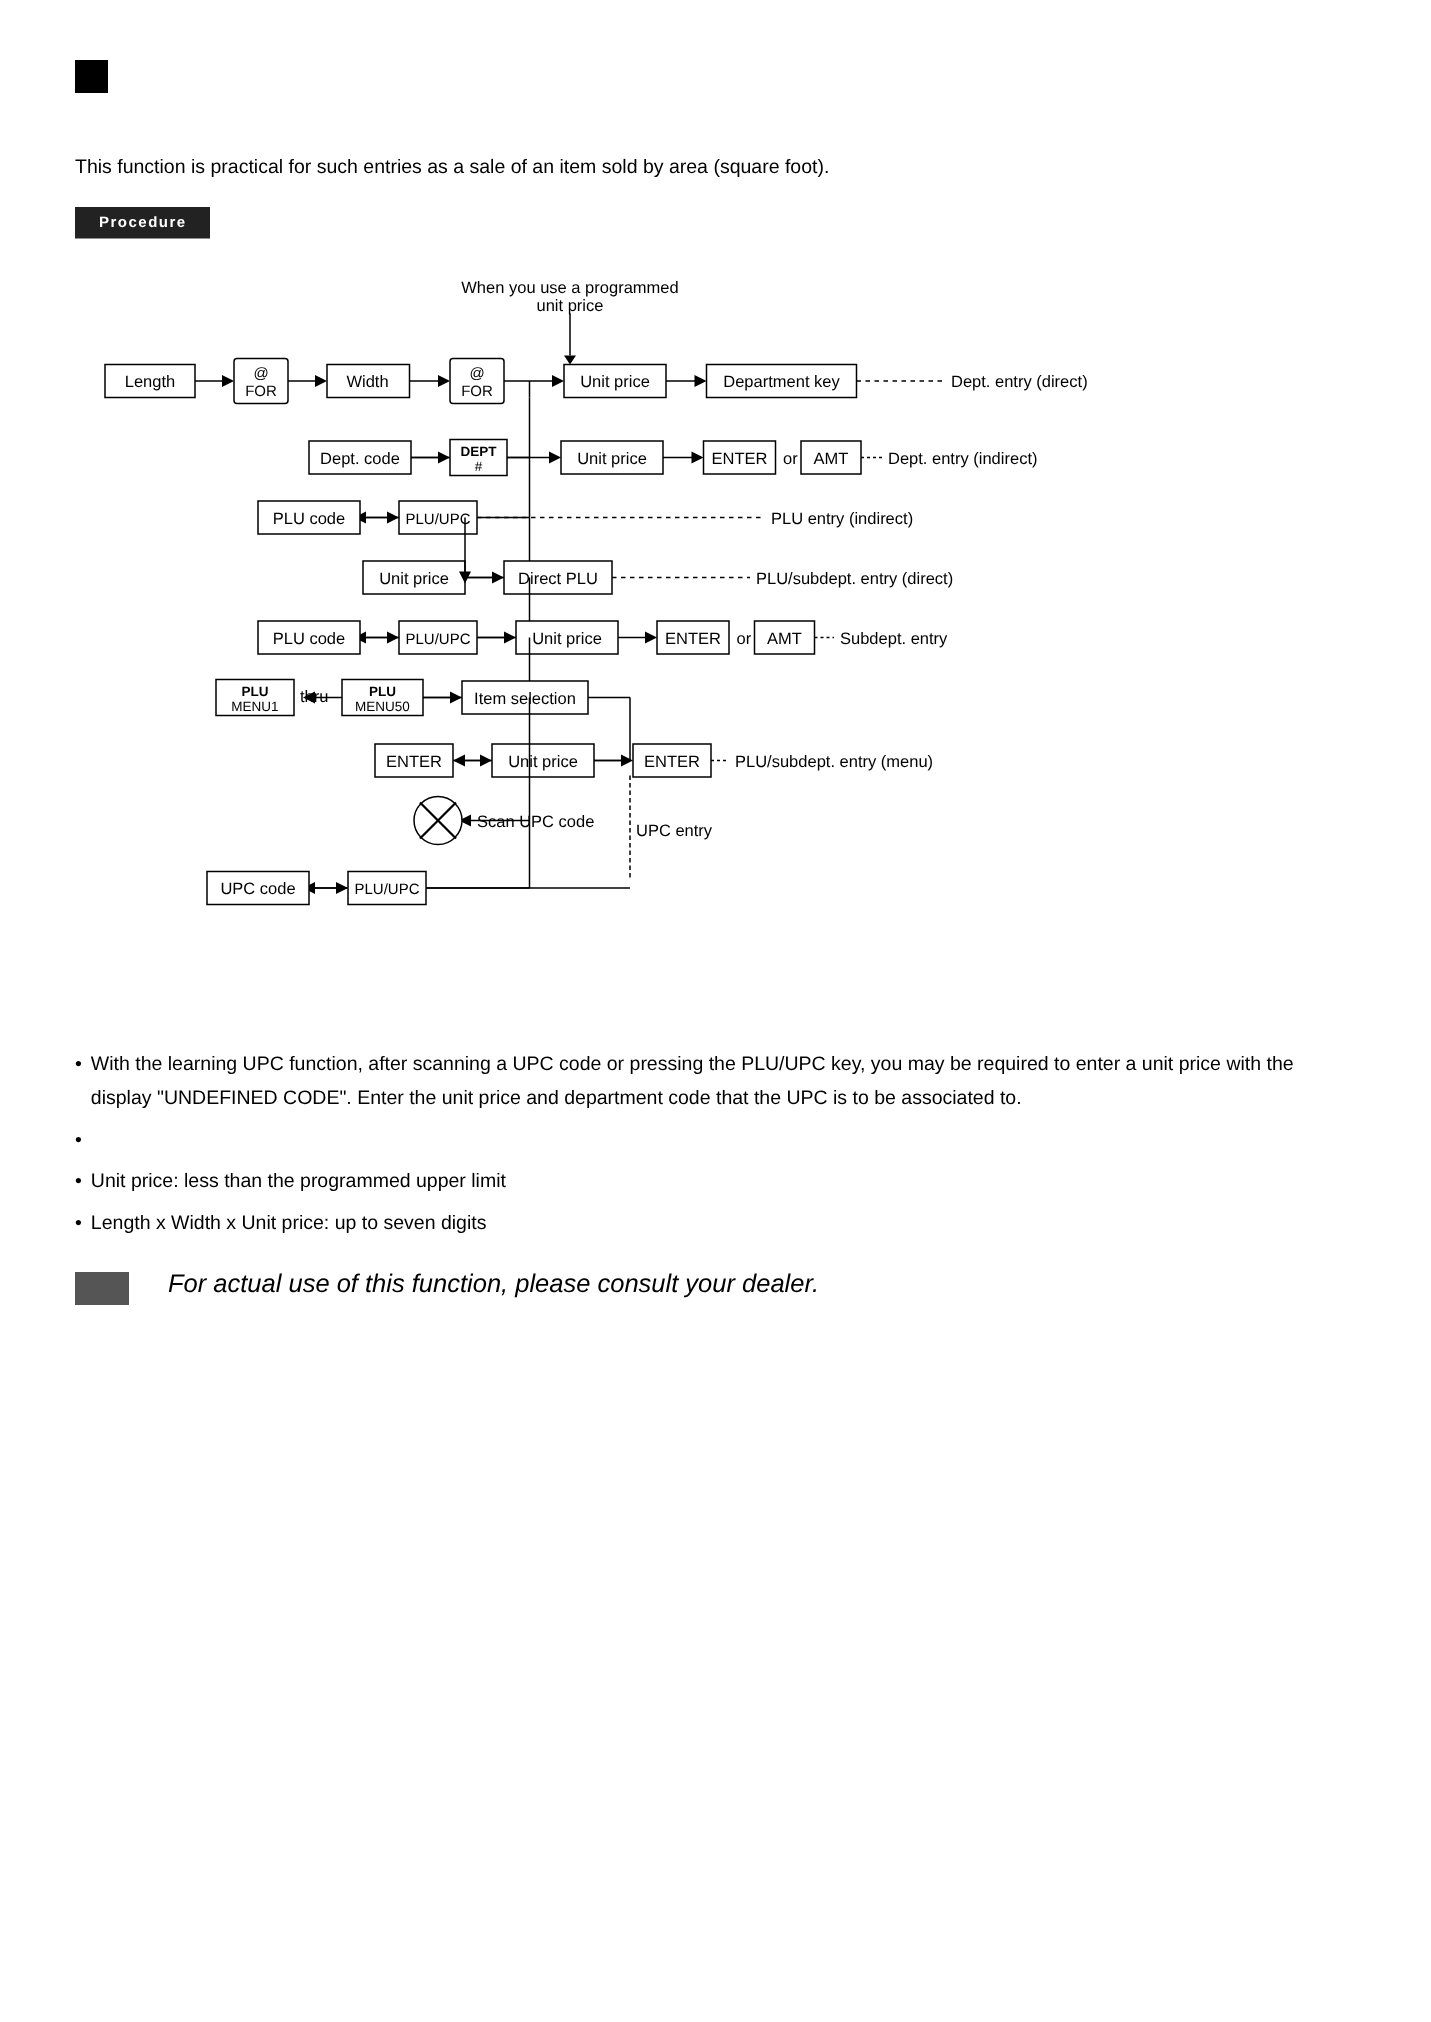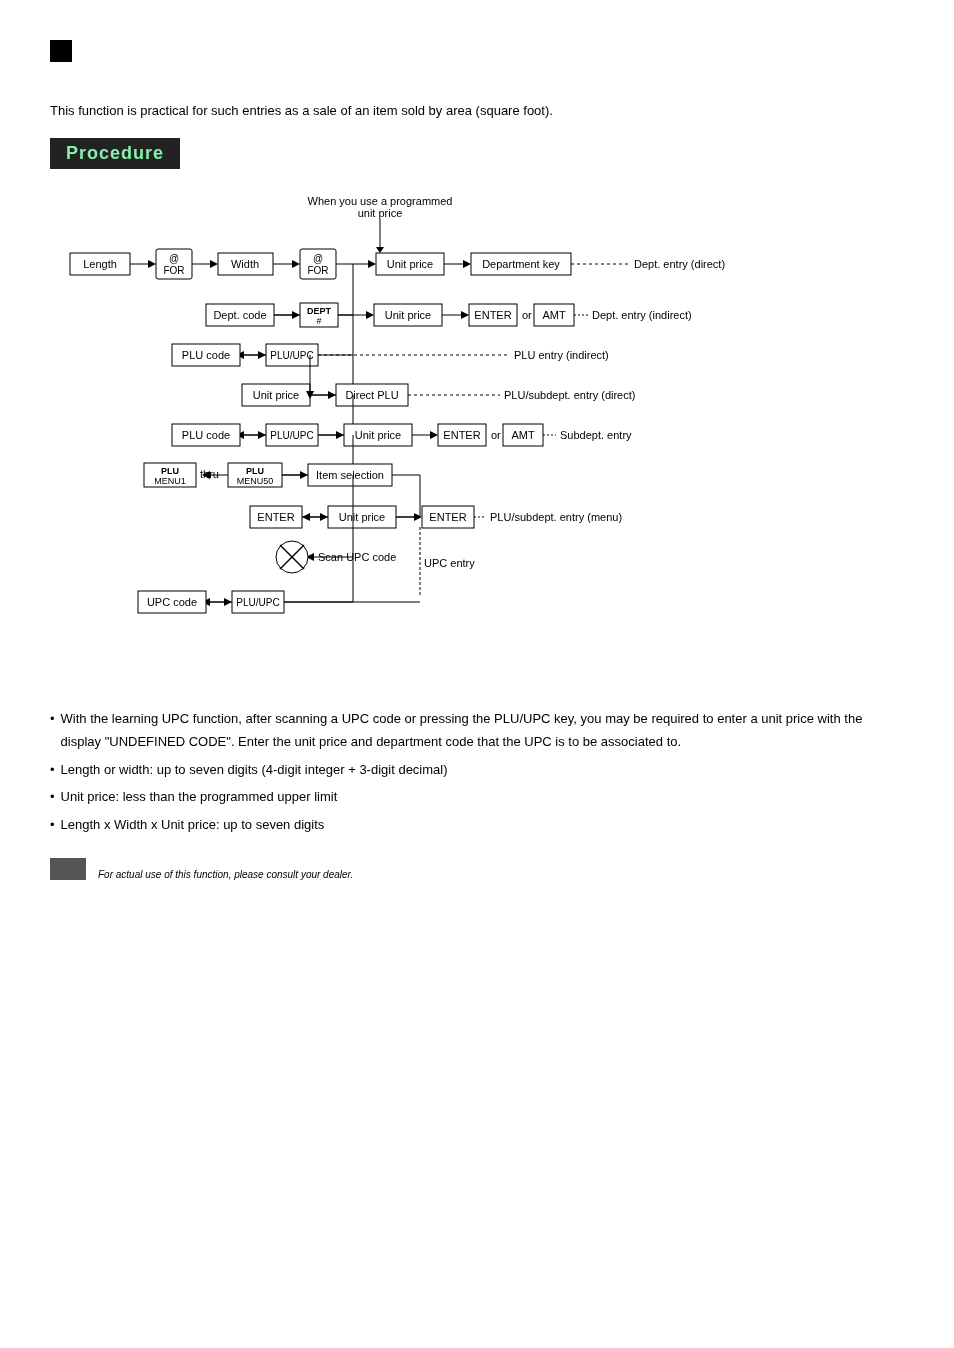--- a/index.html
+++ b/index.html
@@ -20,23 +20,23 @@
       margin-bottom: 10px;
     }
     .intro-text {
       font-size: 13px;
       margin-bottom: 20px;
       margin-top: 28px;
     }
     .procedure-badge {
       display: inline-block;
       background: #222;
-      color: #86efac;
+      color: #ffffff;
       font-weight: bold;
-      font-size: 18px;
+      font-size: 10px;
       padding: 5px 16px;
       margin-bottom: 18px;
       letter-spacing: 1px;
     }
     .diagram-container {
       position: relative;
       width: 860px;
       height: 480px;
       margin-bottom: 30px;
       font-size: 12px;
@@ -52,24 +52,25 @@
       align-items: flex-start;
       margin-bottom: 4px;
     }
     .note-bullet {
       margin-right: 6px;
       flex-shrink: 0;
     }
     .note-content {}
     .note-box {
       display: flex;
-      align-items: flex-end;
+      align-items: flex-start;
       margin-top: 16px;
-      font-size: 10px;
+      font-size: 17px;
       font-style: italic;
+      gap: 14px;
     }
     .note-color-box {
       width: 36px;
       height: 22px;
       background: #555;
       flex-shrink: 0;
       margin-right: 12px;
       margin-top: 2px;
     }
     
@@ -322,21 +323,20 @@
 </div>
 
 
 <div class="notes-section">
   <div class="note-item">
     <span class="note-bullet">•</span>
     <span class="note-content">With the learning UPC function, after scanning a UPC code or pressing the PLU/UPC key, you may be required to enter a unit price with the display "UNDEFINED CODE".  Enter the unit price and department code that the UPC is to be associated to.</span>
   </div>
   <div class="note-item">
     <span class="note-bullet">•</span>
-    <span class="note-content">Length or width: up to seven digits (4-digit integer + 3-digit decimal)</span>
   </div>
   <div class="note-item">
     <span class="note-bullet">•</span>
     <span class="note-content">Unit price: less than the programmed upper limit</span>
   </div>
   <div class="note-item">
     <span class="note-bullet">•</span>
     <span class="note-content">Length x Width x Unit price: up to seven digits</span>
   </div>
 </div>

